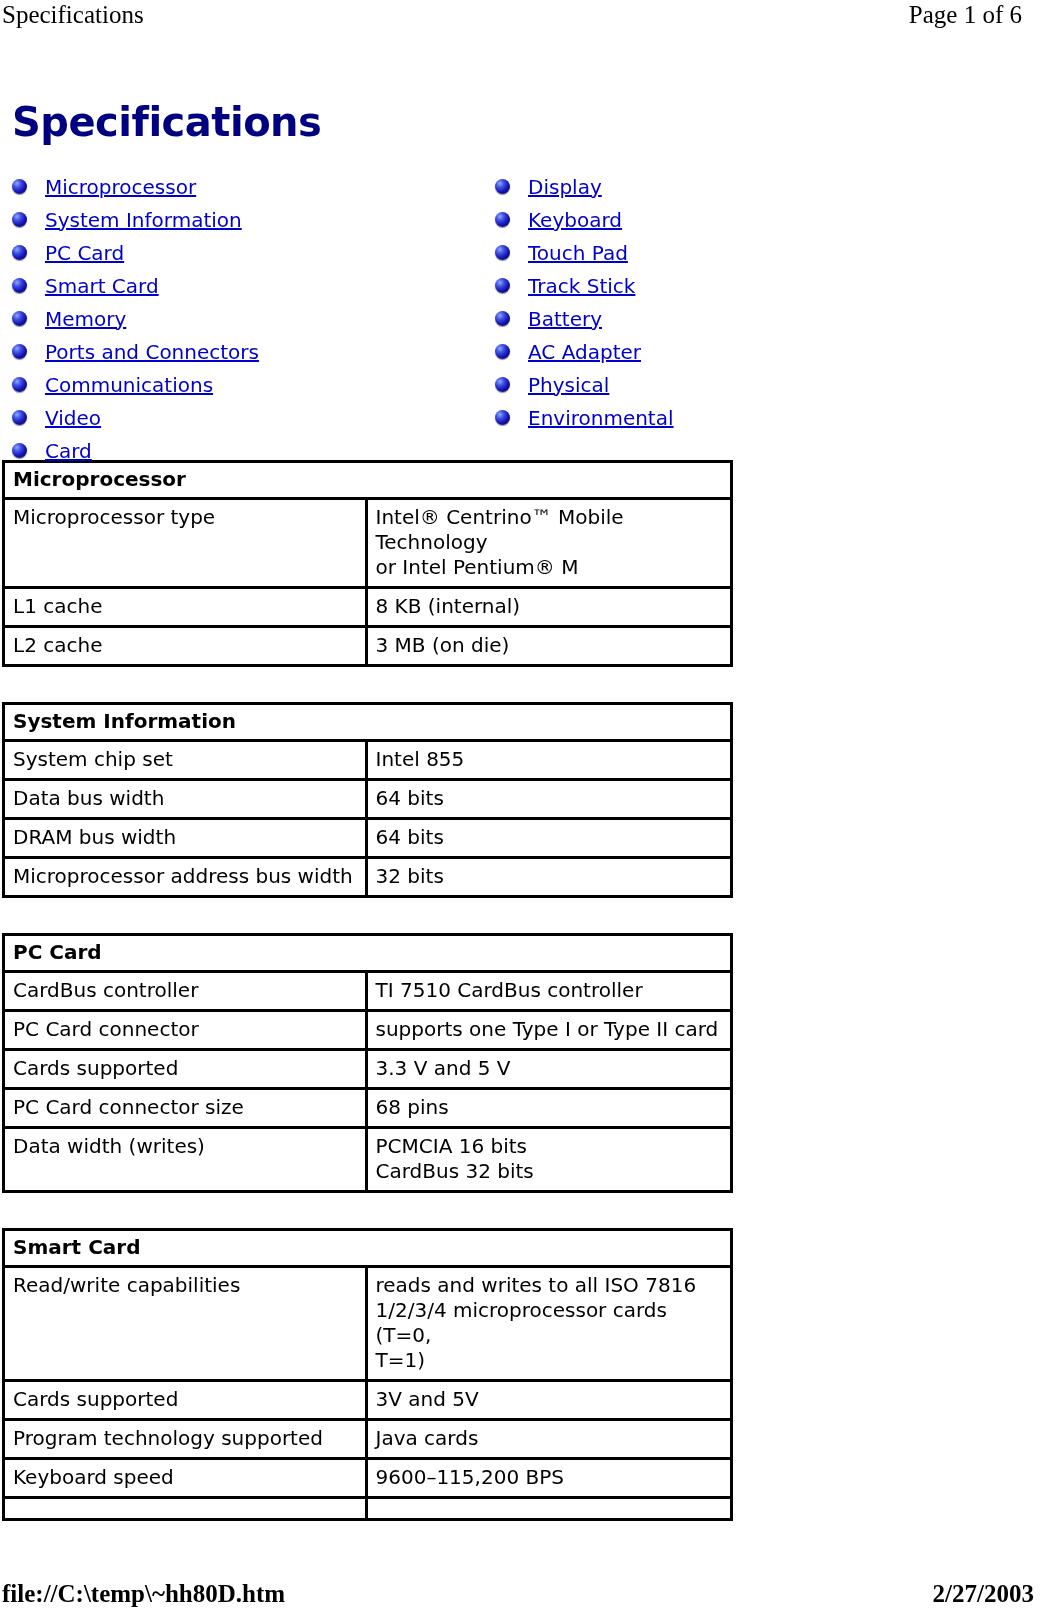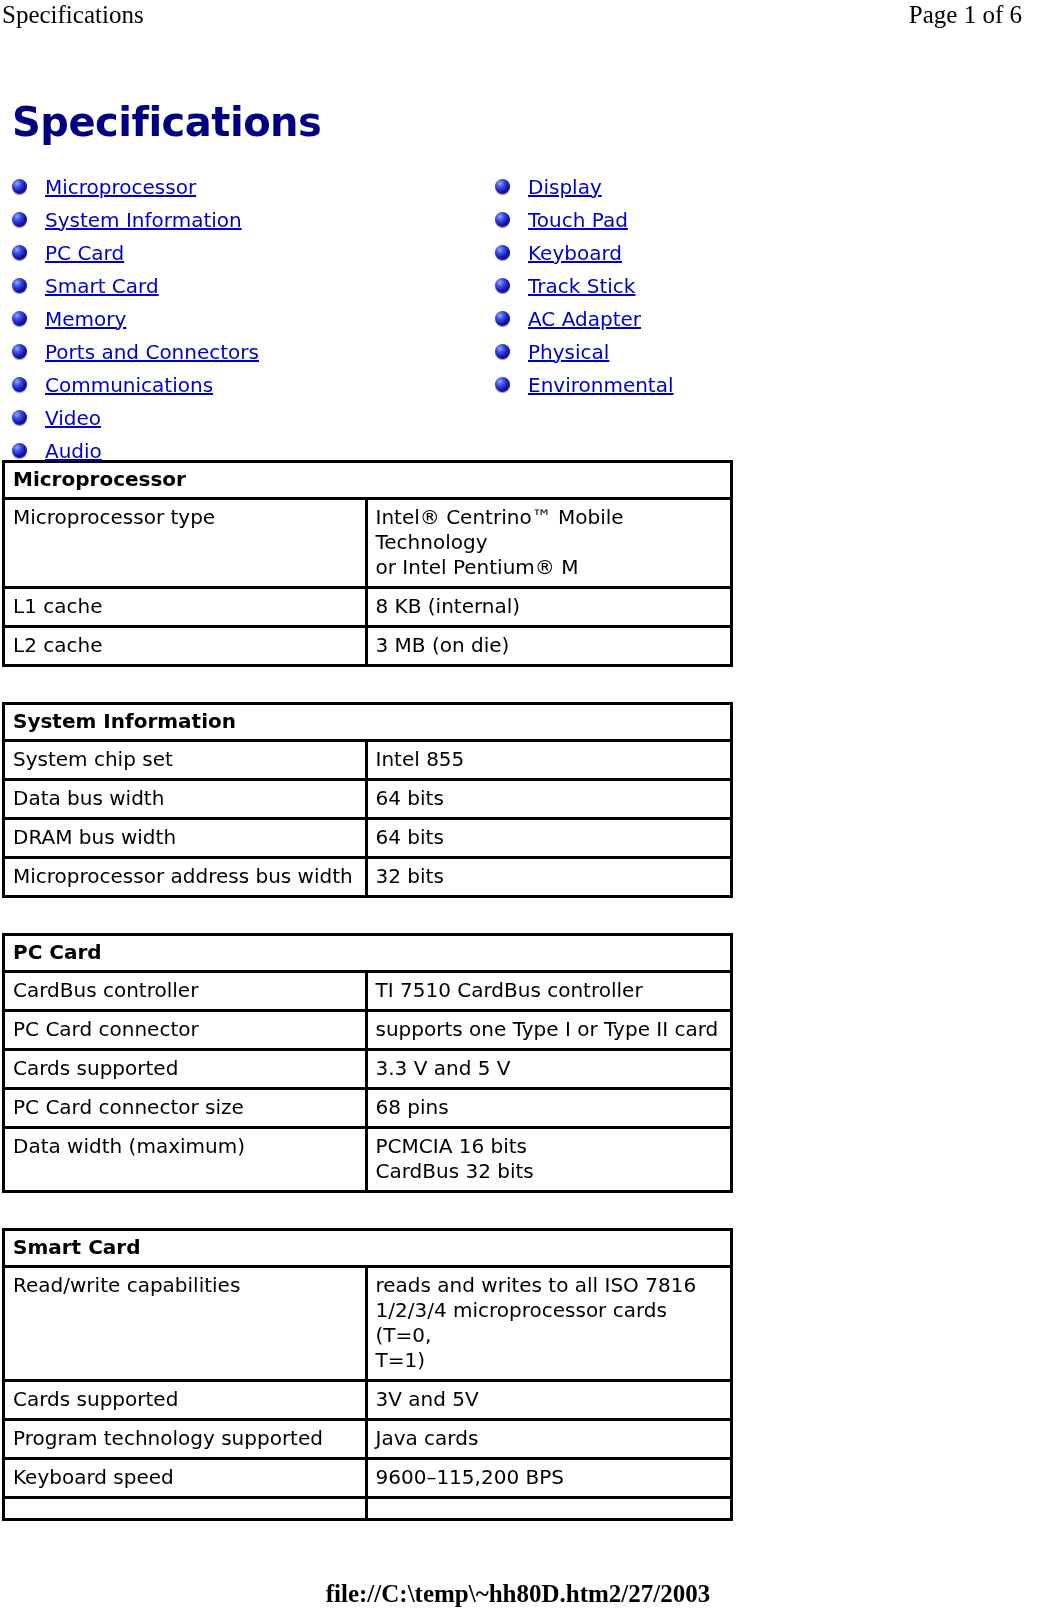--- a/index.html
+++ b/index.html
@@ -33,21 +33,21 @@
   }
   .runhead .rh-left  { padding-left: 2px; }
   .runhead .rh-right { padding-right: 28px; }
 
   .runfoot {
     position: absolute;
     bottom: 6px;
     left: 0px;
     width: 1050px;
     display: flex;
-    justify-content: center;
+    justify-content: space-between;
     align-items: baseline;
     font-family: "Liberation Serif", "DejaVu Serif", serif;
     font-size: 25px;
     font-weight: bold;
     line-height: 30px;
     color: #000000;
   }
   .runfoot .rf-left  { padding-left: 2px; }
   .runfoot .rf-right { padding-right: 16px; }
 
@@ -193,39 +193,43 @@
         <div class="toc-item">
           <span class="bullet-sphere"></span>
           <a class="toc-link" href="#">Communications</a>
         </div>
         <div class="toc-item">
           <span class="bullet-sphere"></span>
           <a class="toc-link" href="#">Video</a>
         </div>
         <div class="toc-item">
           <span class="bullet-sphere"></span>
-          <a class="toc-link" href="#">Audio</a>
+          <a class="toc-link" href="#">Card</a>
         </div>
       </div>
     <div class="toc-col right" id="toc-right">
         <div class="toc-item">
           <span class="bullet-sphere"></span>
           <a class="toc-link" href="#">Display</a>
         </div>
         <div class="toc-item">
           <span class="bullet-sphere"></span>
+          <a class="toc-link" href="#">Keyboard</a>
+        </div>
+        <div class="toc-item">
+          <span class="bullet-sphere"></span>
           <a class="toc-link" href="#">Touch Pad</a>
         </div>
         <div class="toc-item">
           <span class="bullet-sphere"></span>
-          <a class="toc-link" href="#">Keyboard</a>
-        </div>
-        <div class="toc-item">
-          <span class="bullet-sphere"></span>
           <a class="toc-link" href="#">Track Stick</a>
+        </div>
+        <div class="toc-item">
+          <span class="bullet-sphere"></span>
+          <a class="toc-link" href="#">Battery</a>
         </div>
         <div class="toc-item">
           <span class="bullet-sphere"></span>
           <a class="toc-link" href="#">AC Adapter</a>
         </div>
         <div class="toc-item">
           <span class="bullet-sphere"></span>
           <a class="toc-link" href="#">Physical</a>
         </div>
         <div class="toc-item">
@@ -294,21 +298,21 @@
           </tr>
           <tr>
             <td class="col-key nowrap-lines">Cards supported</td>
             <td class="col-val nowrap-lines">3.3 V and 5 V</td>
           </tr>
           <tr>
             <td class="col-key nowrap-lines">PC Card connector size</td>
             <td class="col-val nowrap-lines">68 pins</td>
           </tr>
           <tr>
-            <td class="col-key nowrap-lines">Data width (maximum)</td>
+            <td class="col-key nowrap-lines">Data width (writes)</td>
             <td class="col-val nowrap-lines">PCMCIA 16 bits
 CardBus 32 bits</td>
           </tr>
         </tbody>
       </table>
       <table class="spec-table last">
         <tbody>
           <tr>
             <th class="group-head" colspan="2">Smart Card</th>
           </tr>

